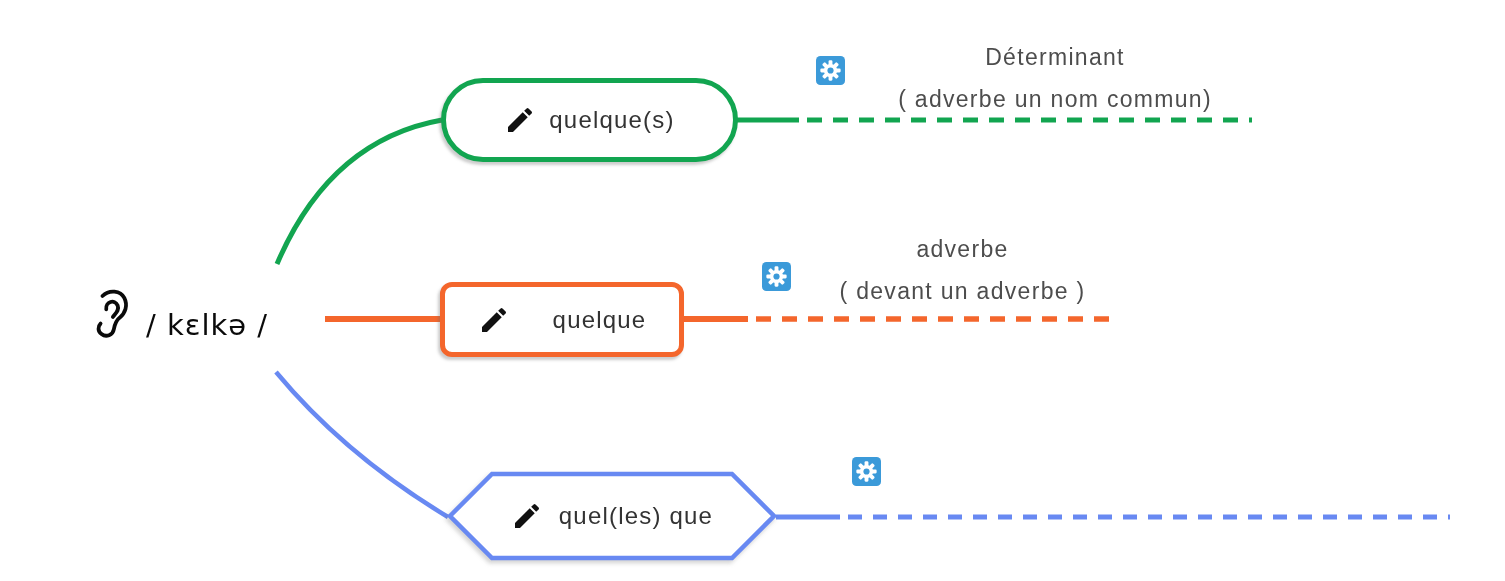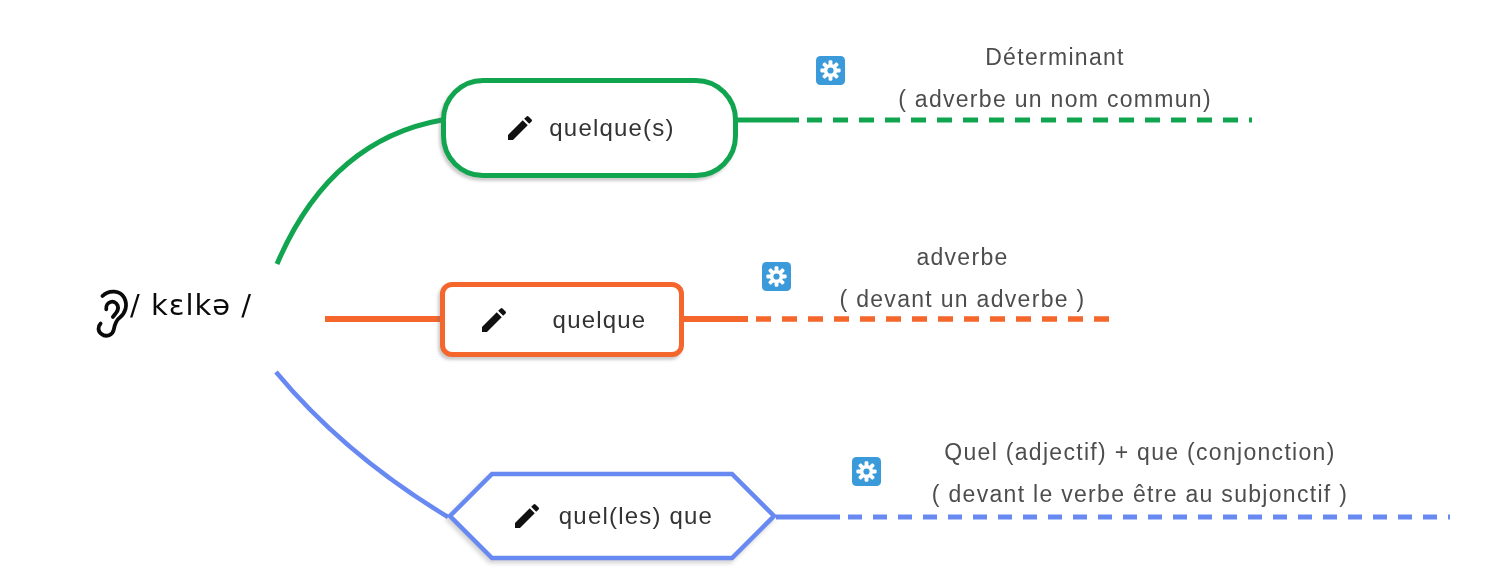--- a/index.html
+++ b/index.html
@@ -10,21 +10,21 @@
     height: 581px;
     background: #ffffff;
     overflow: hidden;
   }
   svg.links { position: absolute; left: 0; top: 0; pointer-events: none; }
 
   
   .root {
     position: absolute;
     left: 92px; top: 288px;
-    display: flex; align-items: flex-start; gap: 0;
+    display: flex; align-items: flex-end; gap: 16px;
     cursor: pointer;
   }
   .root .phonetic {
     font-family: "DejaVu Sans", "Liberation Sans", sans-serif;
     font-size: 29px;
     font-weight: 500;
     letter-spacing: 1px;
     color: #0a0a0a;
     white-space: nowrap;
   }
@@ -38,21 +38,21 @@
     background: #ffffff;
     cursor: pointer;
   }
   .node .label {
     font-size: 24px;
     letter-spacing: 1.2px;
     color: #333333;
     white-space: nowrap;
   }
   .node.pill {
-    left: 441px; top: 78px; width: 297px; height: 100px;
+    left: 441px; top: 78px; width: 297px; height: 84px;
     border: 5px solid #12A550;
     border-radius: 42px;
     box-shadow: -2px 3px 3px rgba(110,110,110,0.35);
   }
   .node.rect {
     left: 440px; top: 282px; width: 244px; height: 75px;
     border: 5px solid #F4662C;
     border-radius: 12px;
     box-shadow: -2px 3px 3px rgba(110,110,110,0.35);
     gap: 43px;
@@ -186,23 +186,19 @@
       </g>
       <circle cx="15" cy="15" r="3.2" fill="#3B9AD9"></circle>
     </svg>
   </div>
 
   <div class="annotation" style="left:835px; top:36px; width:440px;text-align:center;">
     <div>Déterminant</div>
     <div>( adverbe un nom commun)</div>
   </div>
 
-  <div class="annotation" style="left:795px; top:236px; width:335px;">
+  <div class="annotation" style="left:795px; top:228px; width:335px;">
     <div>adverbe</div>
     <div>( devant un adverbe )</div>
   </div>
 
-  <div class="annotation" style="left:880px; top:431px; width:520px;">
-    <div>Quel (adjectif) + que (conjonction)</div>
-    <div>( devant le verbe être au subjonctif )</div>
-  </div>
 
 </div>
 
 </body></html>

